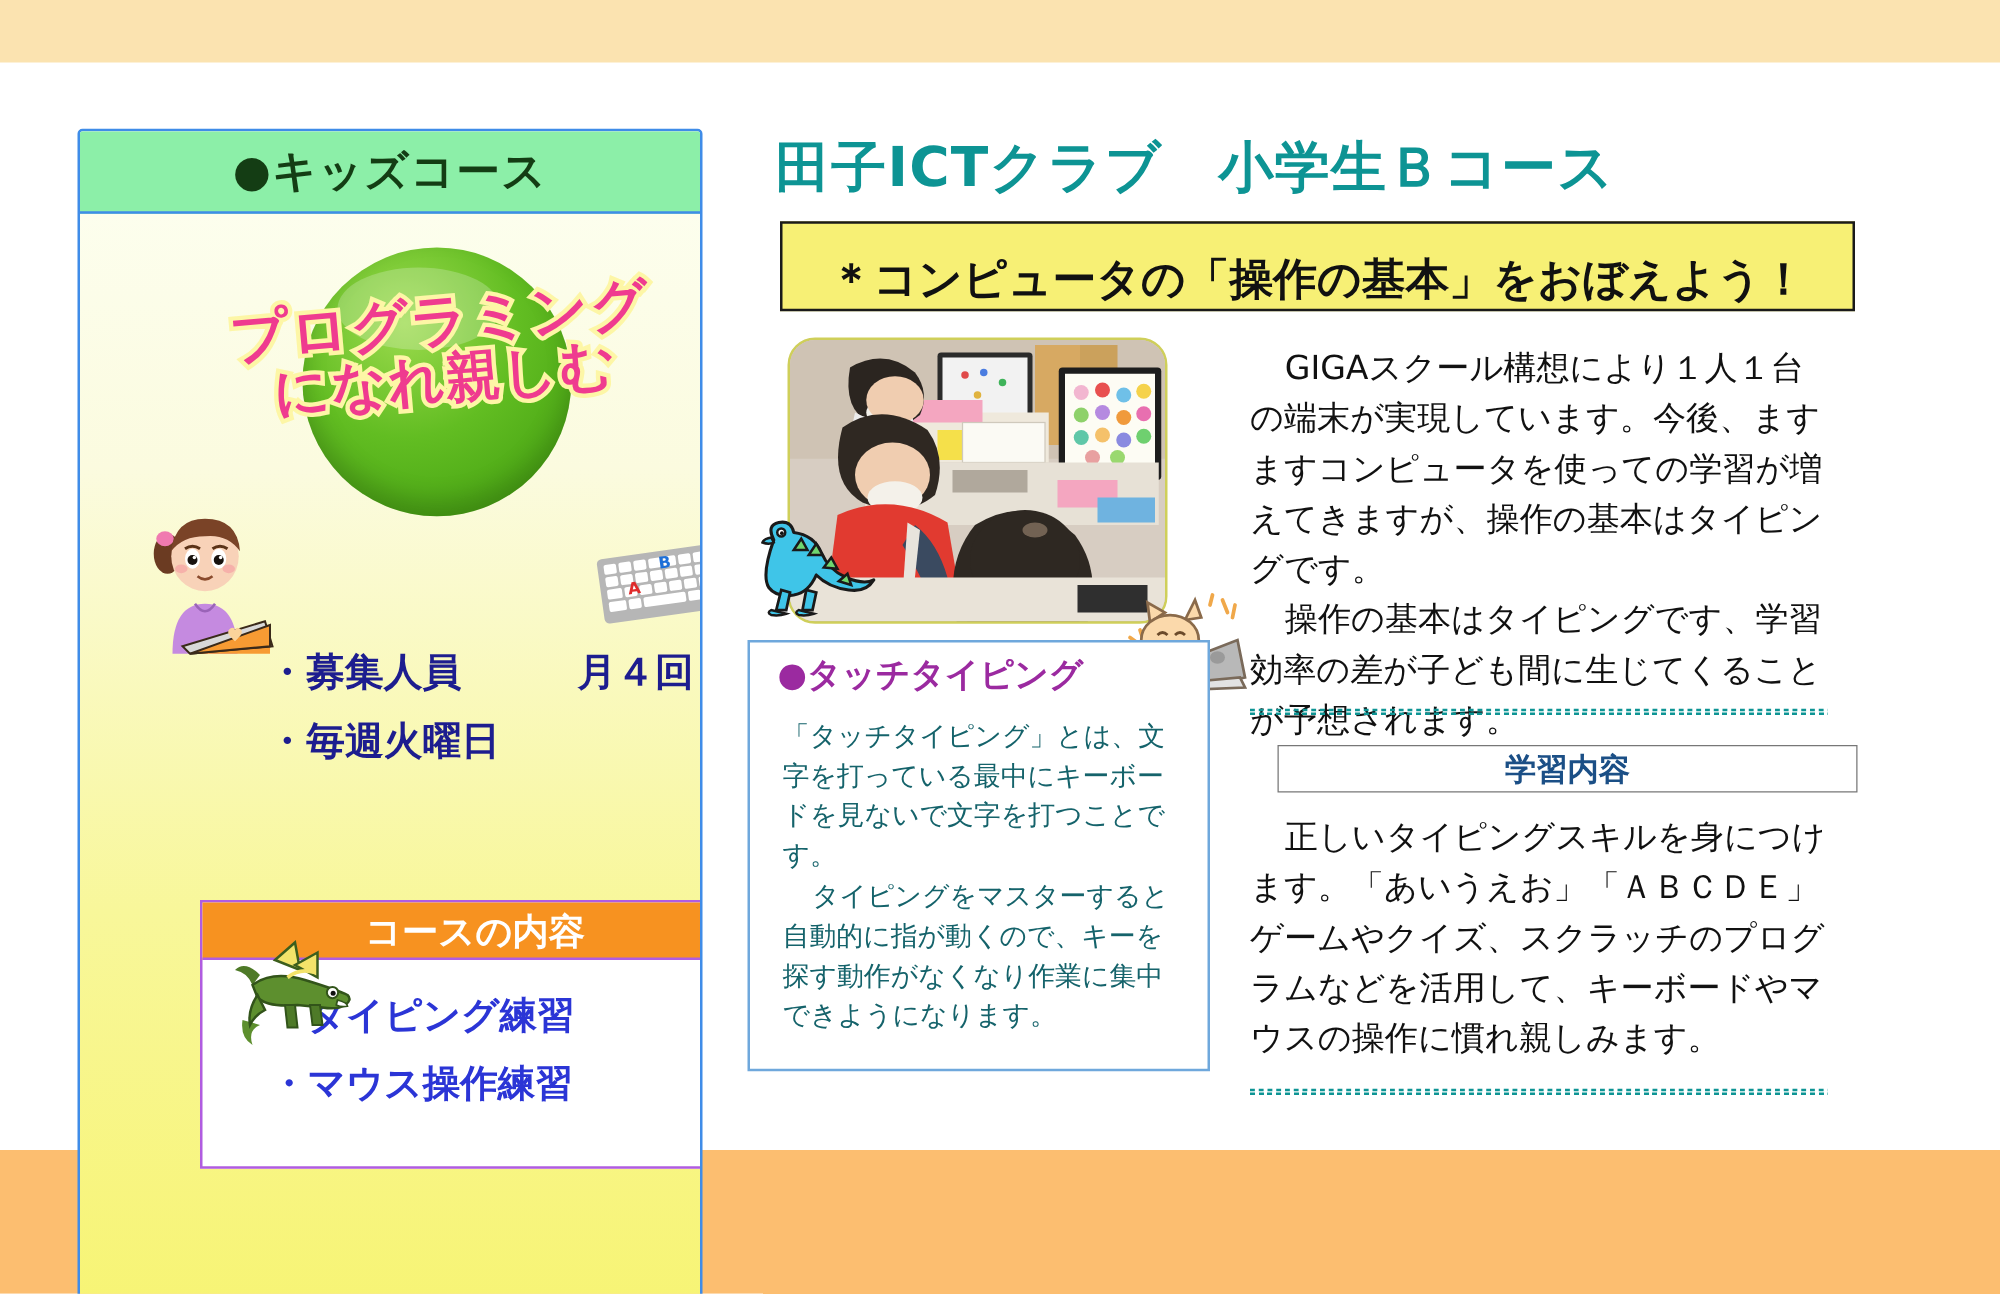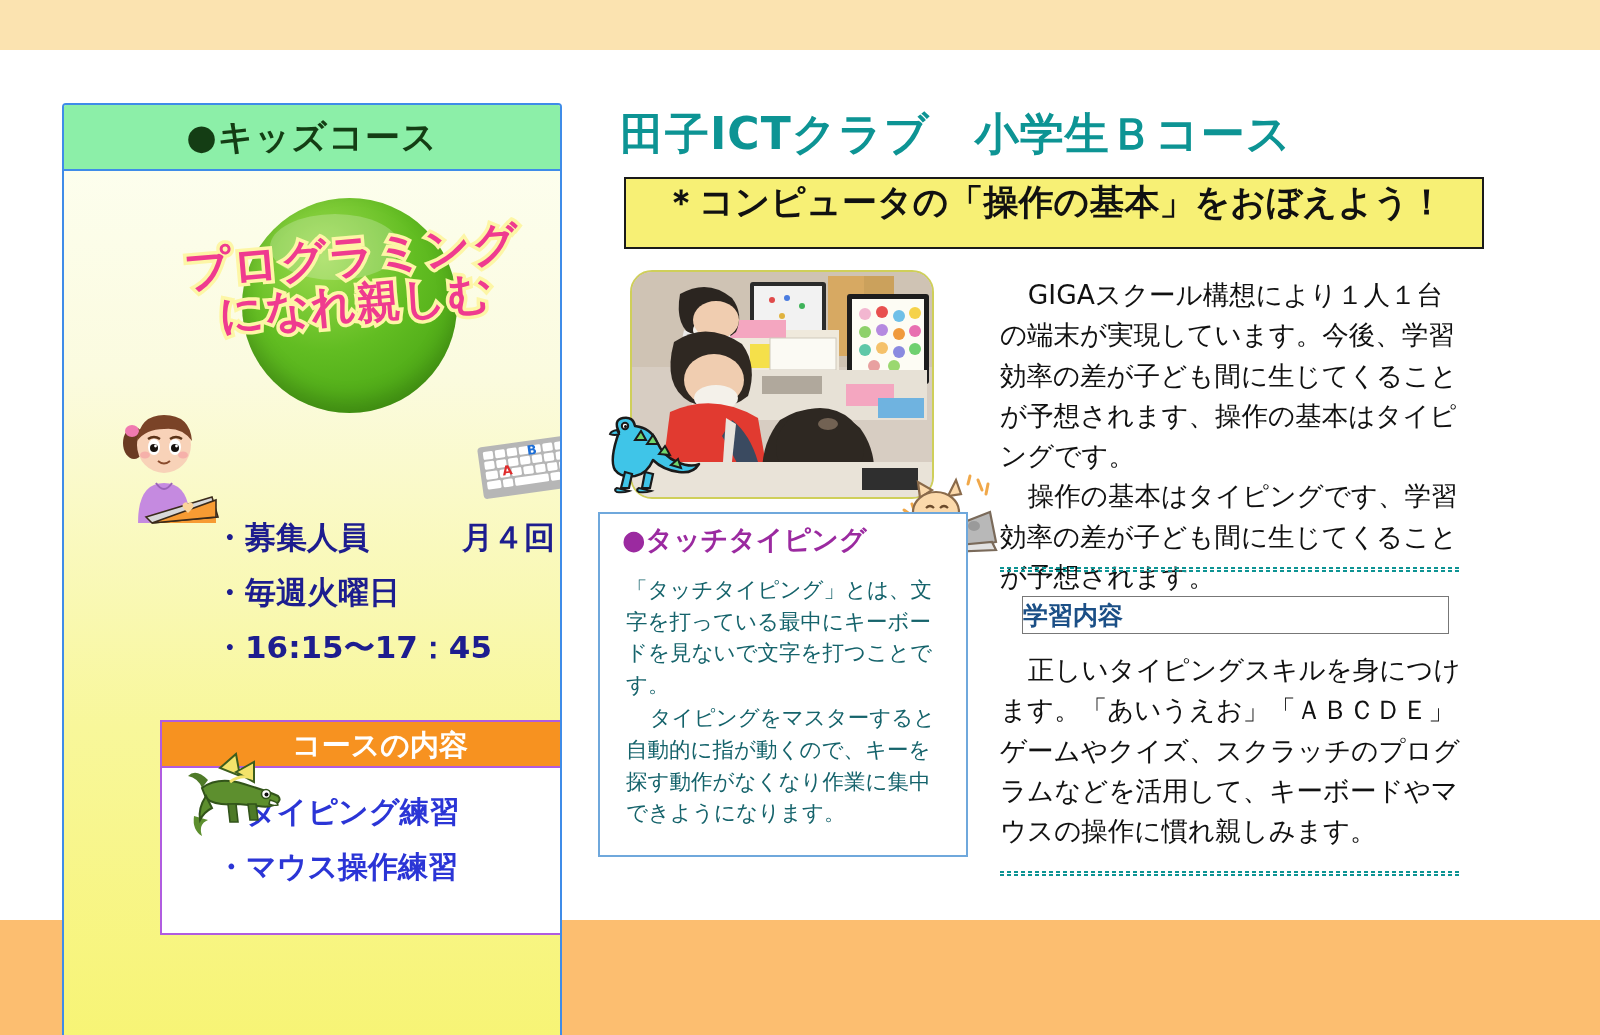--- a/index.html
+++ b/index.html
@@ -128,21 +128,21 @@
     position: absolute; left: 620px; top: 105px;
     font-size: 44px; font-weight: bold; color: #0d9494;
     letter-spacing: 1px;
     font-family: "DejaVu Sans", sans-serif;
     white-space: pre;
   }
   .subtitle-box {
     position: absolute; left: 624px; top: 177px; width: 860px; height: 72px;
     background: #f7f075; border: 2px solid #1a1a1a;
     box-sizing: border-box;
-    display: flex; align-items: flex-start; justify-content: center;
+    display: flex; align-items: flex-end; justify-content: center;
   }
   .subtitle-box span {
     font-size: 35px; font-weight: bold; color: #111111;
     font-family: "DejaVu Sans", sans-serif;
     white-space: pre;
   }
 
   
   .photo {
     position: absolute; left: 630px; top: 270px; width: 300px; height: 225px;
@@ -190,24 +190,24 @@
     border-top: 0;
   }
   .teal-rule::after {
     content: ""; position: absolute; left: 0; top: 3px; width: 100%; height: 2px;
     background-image: repeating-linear-gradient(to right, #0d9494 0 4px, transparent 4px 7px);
   }
   .rule-top { top: 567px; }
   .rule-bottom { top: 871px; }
 
   .study-box {
-    position: absolute; left: 1022px; top: 596px; width: 427px; height: 38px;
+    position: absolute; left: 1022px; top: 596px; width: 464px; height: 38px;
     border: 1.5px solid #777777; background: #ffffff;
     box-sizing: border-box;
-    display: flex; align-items: center; justify-content: flex-start;
+    display: flex; align-items: center; justify-content: center;
   }
   .study-box span {
     font-size: 25px; font-weight: bold; color: #1b4f86;
     font-family: "DejaVu Sans", sans-serif;
   }
   .study-para {
     position: absolute; left: 1000px; top: 650px; width: 470px;
     font-size: 26.5px; line-height: 1.52; color: #111111;
     font-family: "DejaVu Sans", sans-serif;
   }
@@ -301,21 +301,20 @@
       <text x="30" y="45" font-size="13" font-weight="bold" fill="#e02b2b" font-family="DejaVu Sans, sans-serif">A</text>
       <text x="57" y="28" font-size="13" font-weight="bold" fill="#1d6fd8" font-family="DejaVu Sans, sans-serif">B</text>
       <text x="92" y="27" font-size="13" font-weight="bold" fill="#f2b315" font-family="DejaVu Sans, sans-serif">C</text>
     </g>
   </svg>
 
   <div class="lesson-list">
     <ul>
       <li>・募集人員　　　月４回</li>
       <li>・毎週火曜日</li>
-      <li>・16:15〜17：45</li>
     </ul>
   </div>
 
   <div class="course-box">
     <div class="course-box-header">
       <span>コースの内容</span>
     </div>
     <svg class="dragon" viewBox="0 0 110 100">
       <path d="M30 30 Q18 18 10 26 Q20 28 24 38 Z" fill="#4e7a28"></path>
       <path d="M42 18 L58 4 L62 26 Z" fill="#f3e36a" stroke="#3c5e1d" stroke-width="2"></path>
@@ -437,21 +436,21 @@
 
 <div class="tt-box">
   <div class="tt-title">●タッチタイピング</div>
   <div class="tt-body">
     <p>「タッチタイピング」とは、文字を打っている最中にキーボードを見ないで文字を打つことです。</p>
     <p class="indent">タイピングをマスターすると自動的に指が動くので、キーを探す動作がなくなり作業に集中できようになります。</p>
   </div>
 </div>
 
 <div class="giga-para">
-  <p class="indent">GIGAスクール構想により１人１台の端末が実現しています。今後、学習効率の差が子ども間に生じてくることが予想されます、操作の基本はタイピングです。</p>
+  <p class="indent">GIGAスクール構想により１人１台の端末が実現しています。今後、ますますコンピュータを使っての学習が増えてきますが、操作の基本はタイピングです。</p>
   <p class="indent">操作の基本はタイピングです、学習効率の差が子ども間に生じてくることが予想されます。</p>
 </div>
 
 <div class="teal-rule rule-top"></div>
 
 <div class="study-box">
   <span>学習内容</span>
 </div>
 
 <div class="study-para">

